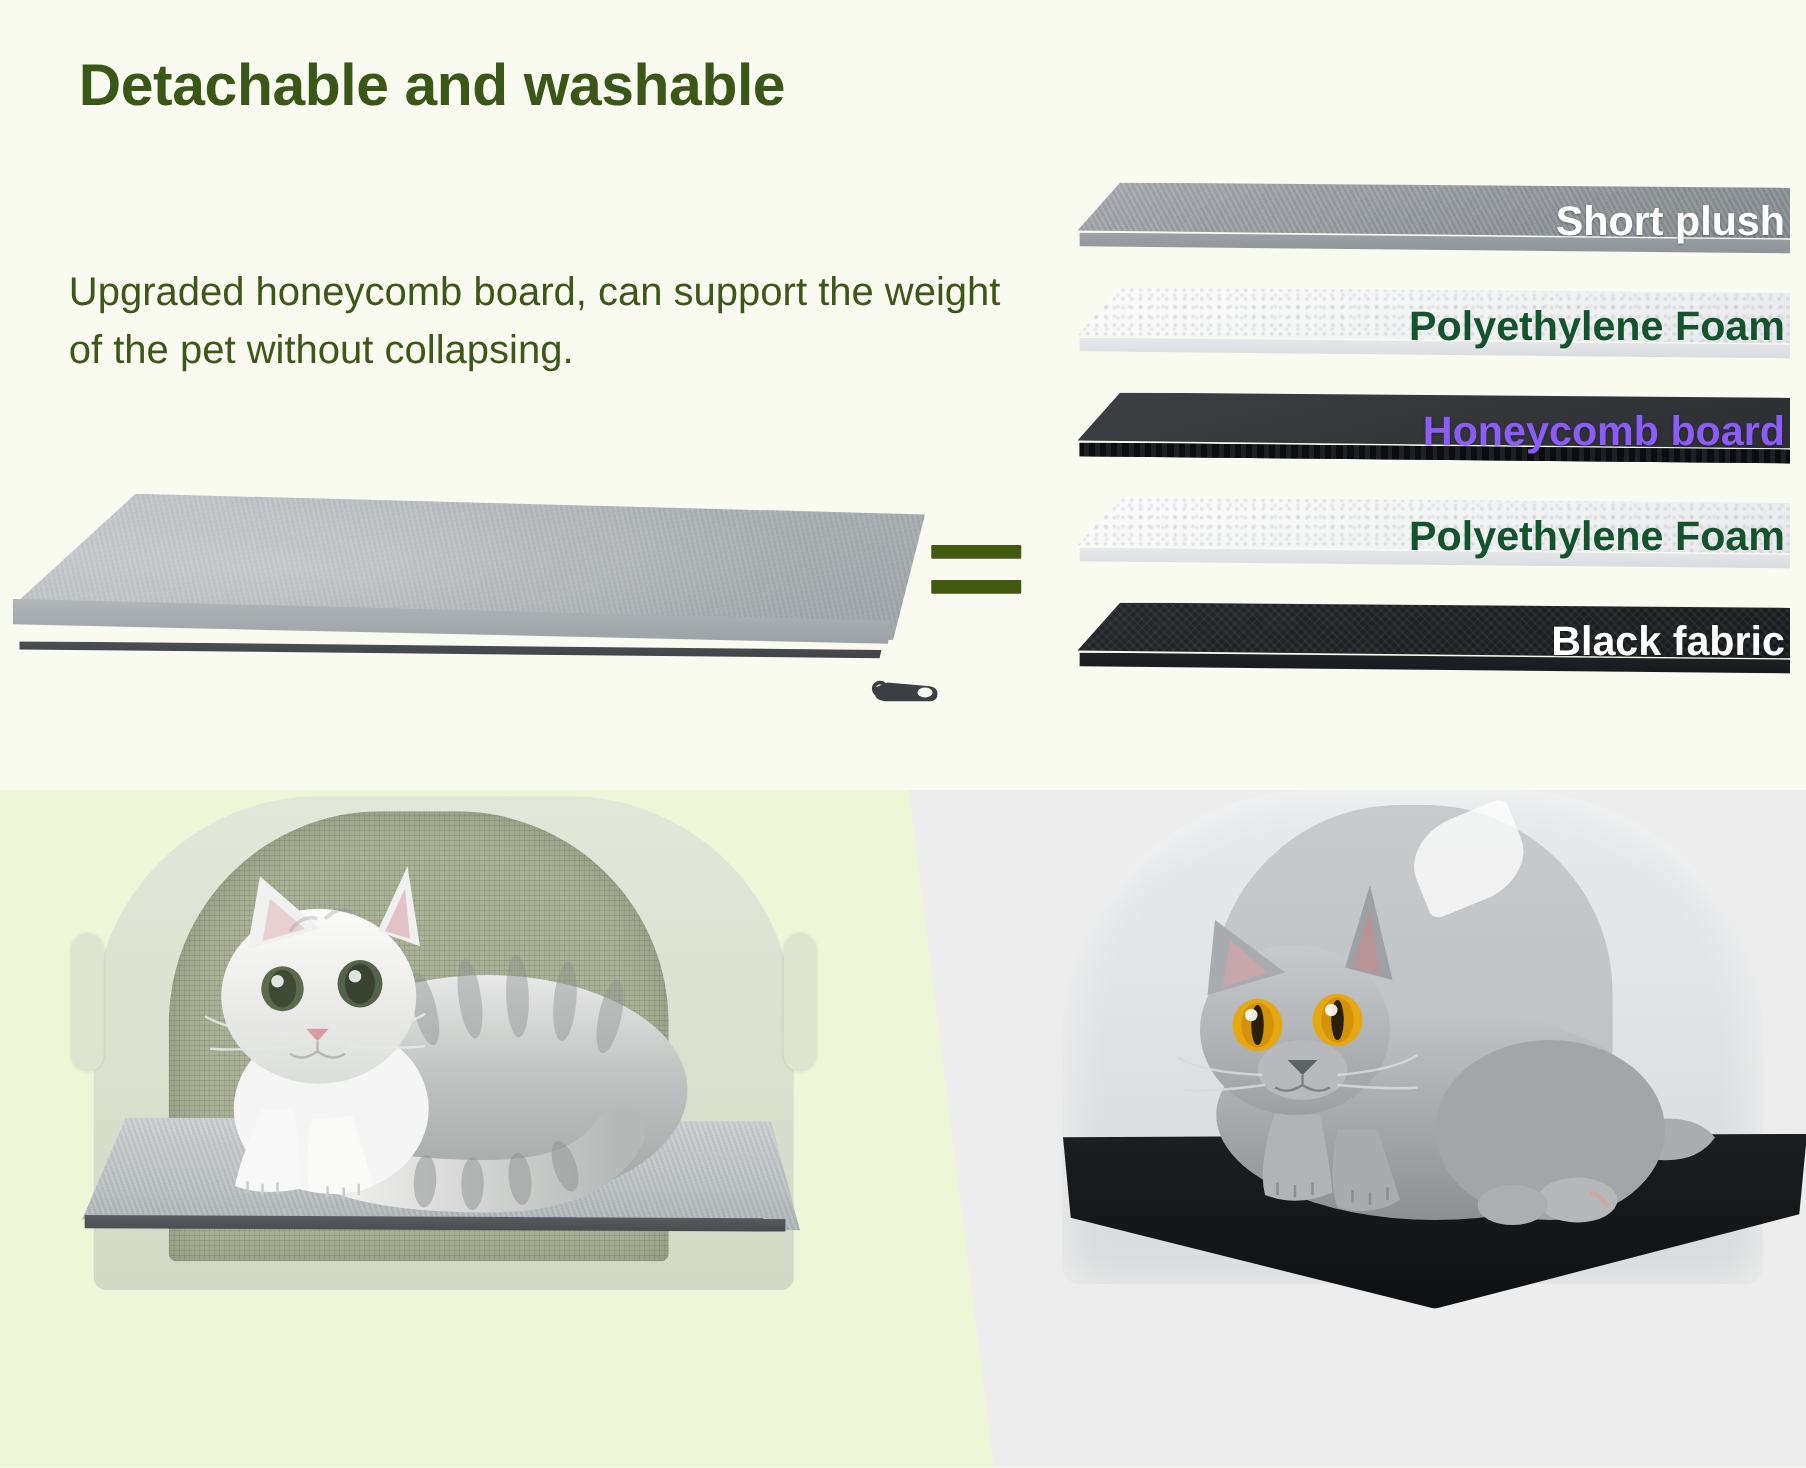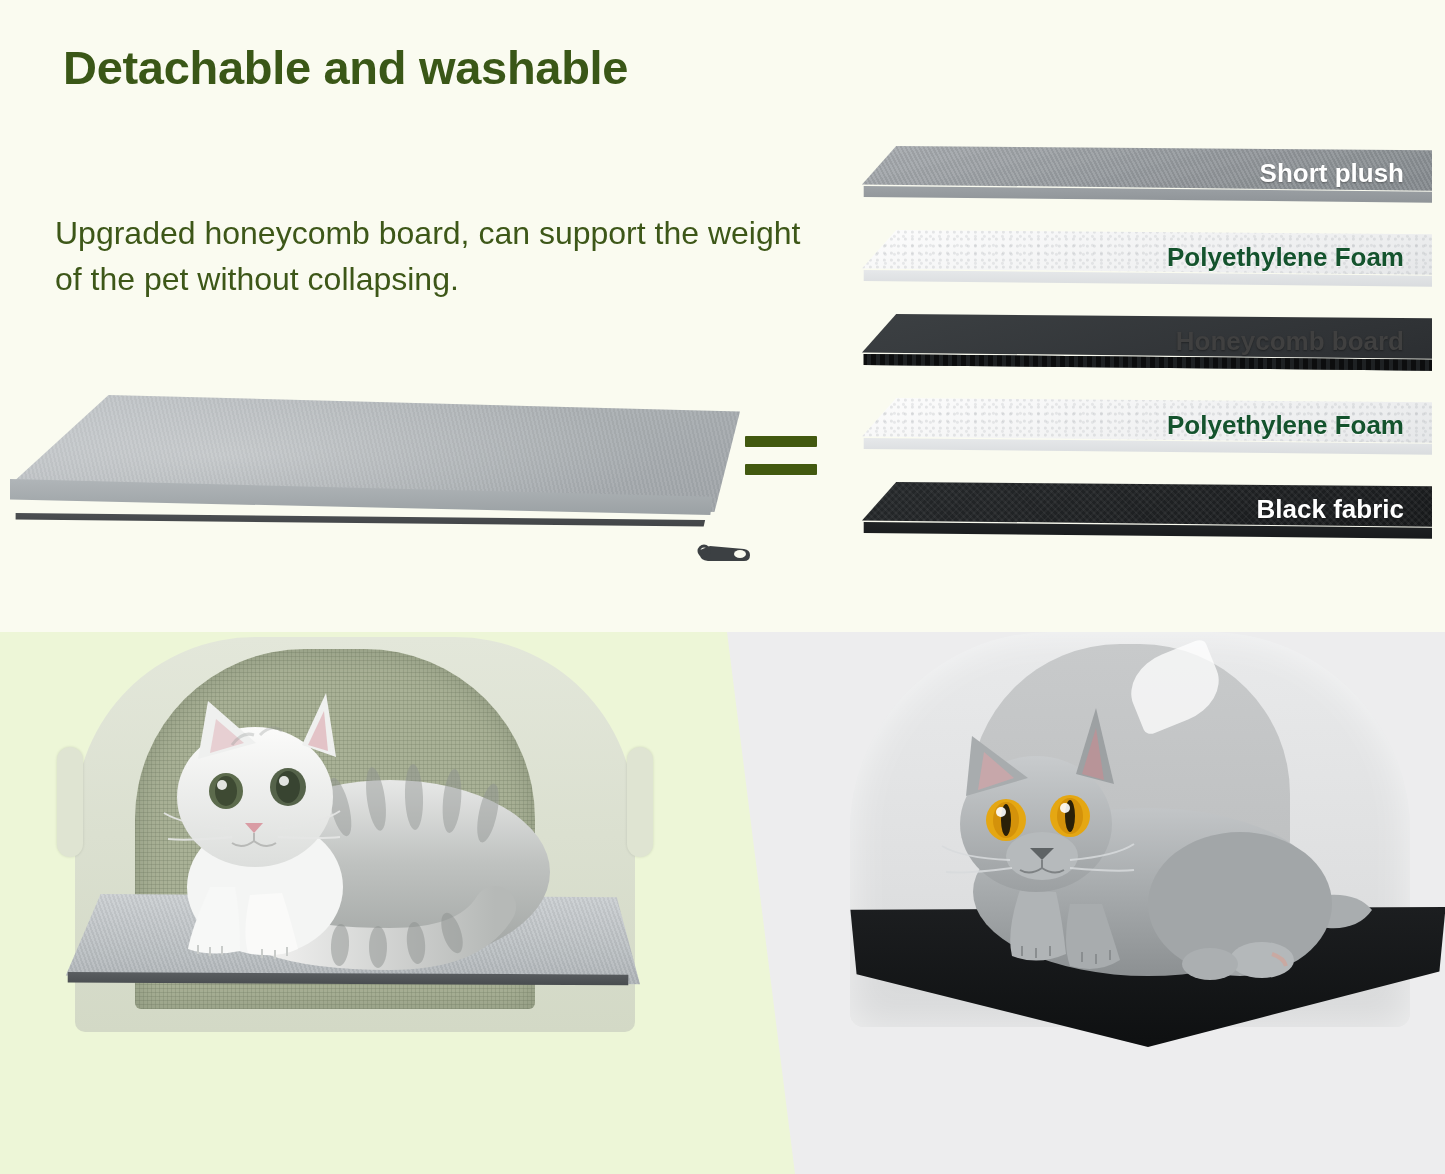--- a/index.html
+++ b/index.html
@@ -80,43 +80,43 @@
   }
   .layer .face{
     position:absolute; left:0; top:0; width:100%; height:62px;
     clip-path: polygon(6% 0%, 100% 7%, 100% 72%, 0% 62%);
   }
   .layer .edge{
     position:absolute; left:0; top:40px; width:100%; height:38px;
     clip-path: polygon(0.3% 0%, 100% 15%, 100% 44%, 0.3% 29%);
   }
   .layer .lbl{
-    position:absolute; right:28px; top:12px;
-    font-size:26px; font-weight:bold; white-space:nowrap;
+    position:absolute; right:4px; top:12px;
+    font-size:33px; font-weight:bold; white-space:nowrap;
     text-shadow:0 1px 2px rgba(0,0,0,.35);
   }
 
   
   .lay-plush .face{ background:linear-gradient(165deg,#A8ACB0,#8C9195 70%,#83888C); }
   .lay-plush .face::after{content:"";position:absolute;inset:0;background:repeating-linear-gradient(62deg, rgba(255,255,255,.07) 0 2px, rgba(0,0,0,.05) 2px 4px);}
   .lay-plush .edge{ background:linear-gradient(180deg,#9CA1A5,#7E8387); }
   .lay-plush .lbl{ color:#FFFFFF; }
 
   .lay-foam .face{ background:linear-gradient(165deg,#FCFCFC,#EDEEEF 70%,#E2E4E6); }
   .lay-foam .face::after{content:"";position:absolute;inset:0;background:radial-gradient(circle at 20% 30%, rgba(150,155,160,.22) 0 1px, transparent 2px) 0 0/7px 7px, radial-gradient(circle at 60% 70%, rgba(150,155,160,.18) 0 1px, transparent 2px) 0 0/9px 9px;}
   .lay-foam .edge{ background:linear-gradient(180deg,#E6E8EA,#C9CDD0); }
   .lay-foam .lbl{ color:#14532d; text-shadow:0 1px 1px rgba(255,255,255,.8); }
 
   .lay-honey .face{ background:linear-gradient(165deg,#3C4043,#303336 70%,#2A2D30); }
   .lay-honey .edge{
     background:
       repeating-linear-gradient(90deg,#0C0D0E 0 5px, #1E2123 5px 9px),
       #15181A;
   }
-  .lay-honey .lbl{ color:#404040; }
+  .lay-honey .lbl{ color:#8b5cf6; }
 
   .lay-black .face{ background:linear-gradient(165deg,#25282A,#1B1D1F 70%,#141617); }
   .lay-black .face::after{content:"";position:absolute;inset:0;background:repeating-linear-gradient(45deg, rgba(255,255,255,.045) 0 2px, transparent 2px 5px), repeating-linear-gradient(-45deg, rgba(255,255,255,.035) 0 2px, transparent 2px 5px);}
   .lay-black .edge{ background:linear-gradient(180deg,#202325,#0E1011); }
   .lay-black .lbl{ color:#FFFFFF; }
 
   
   .bottom-section{
     position:absolute; left:0; top:632px; width:1445px; height:542px;
     background:#EDEDEE;

